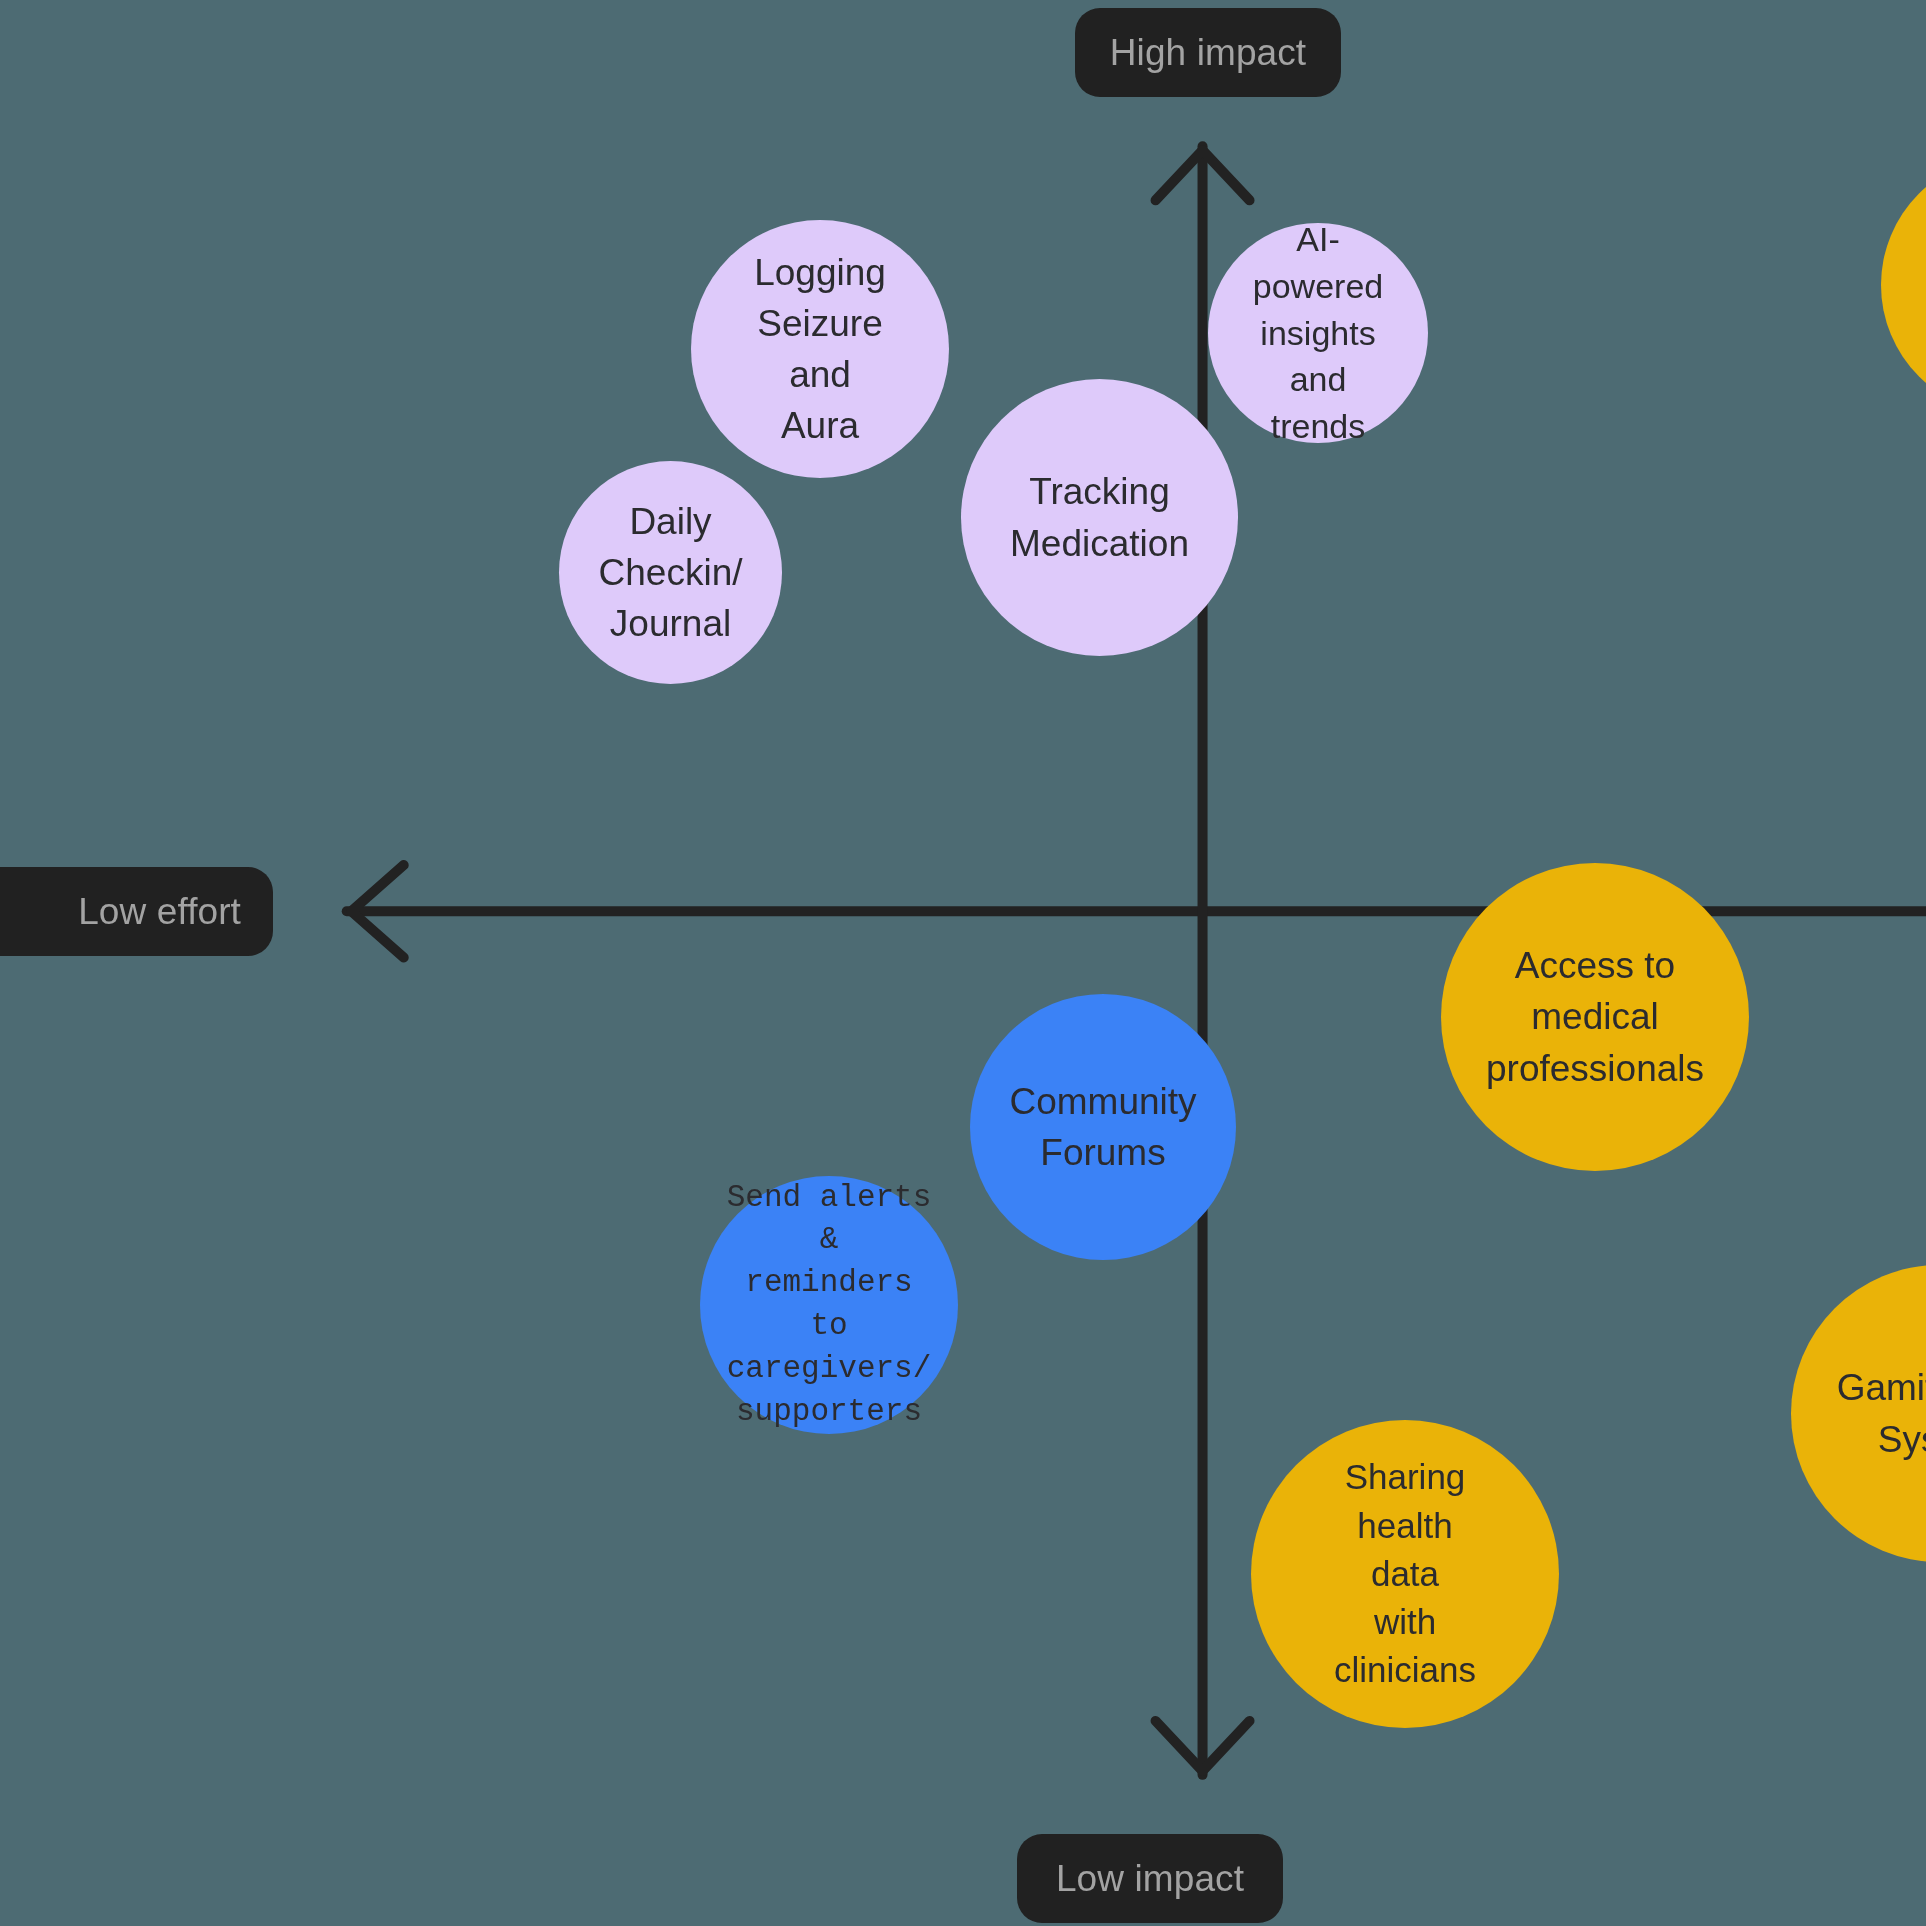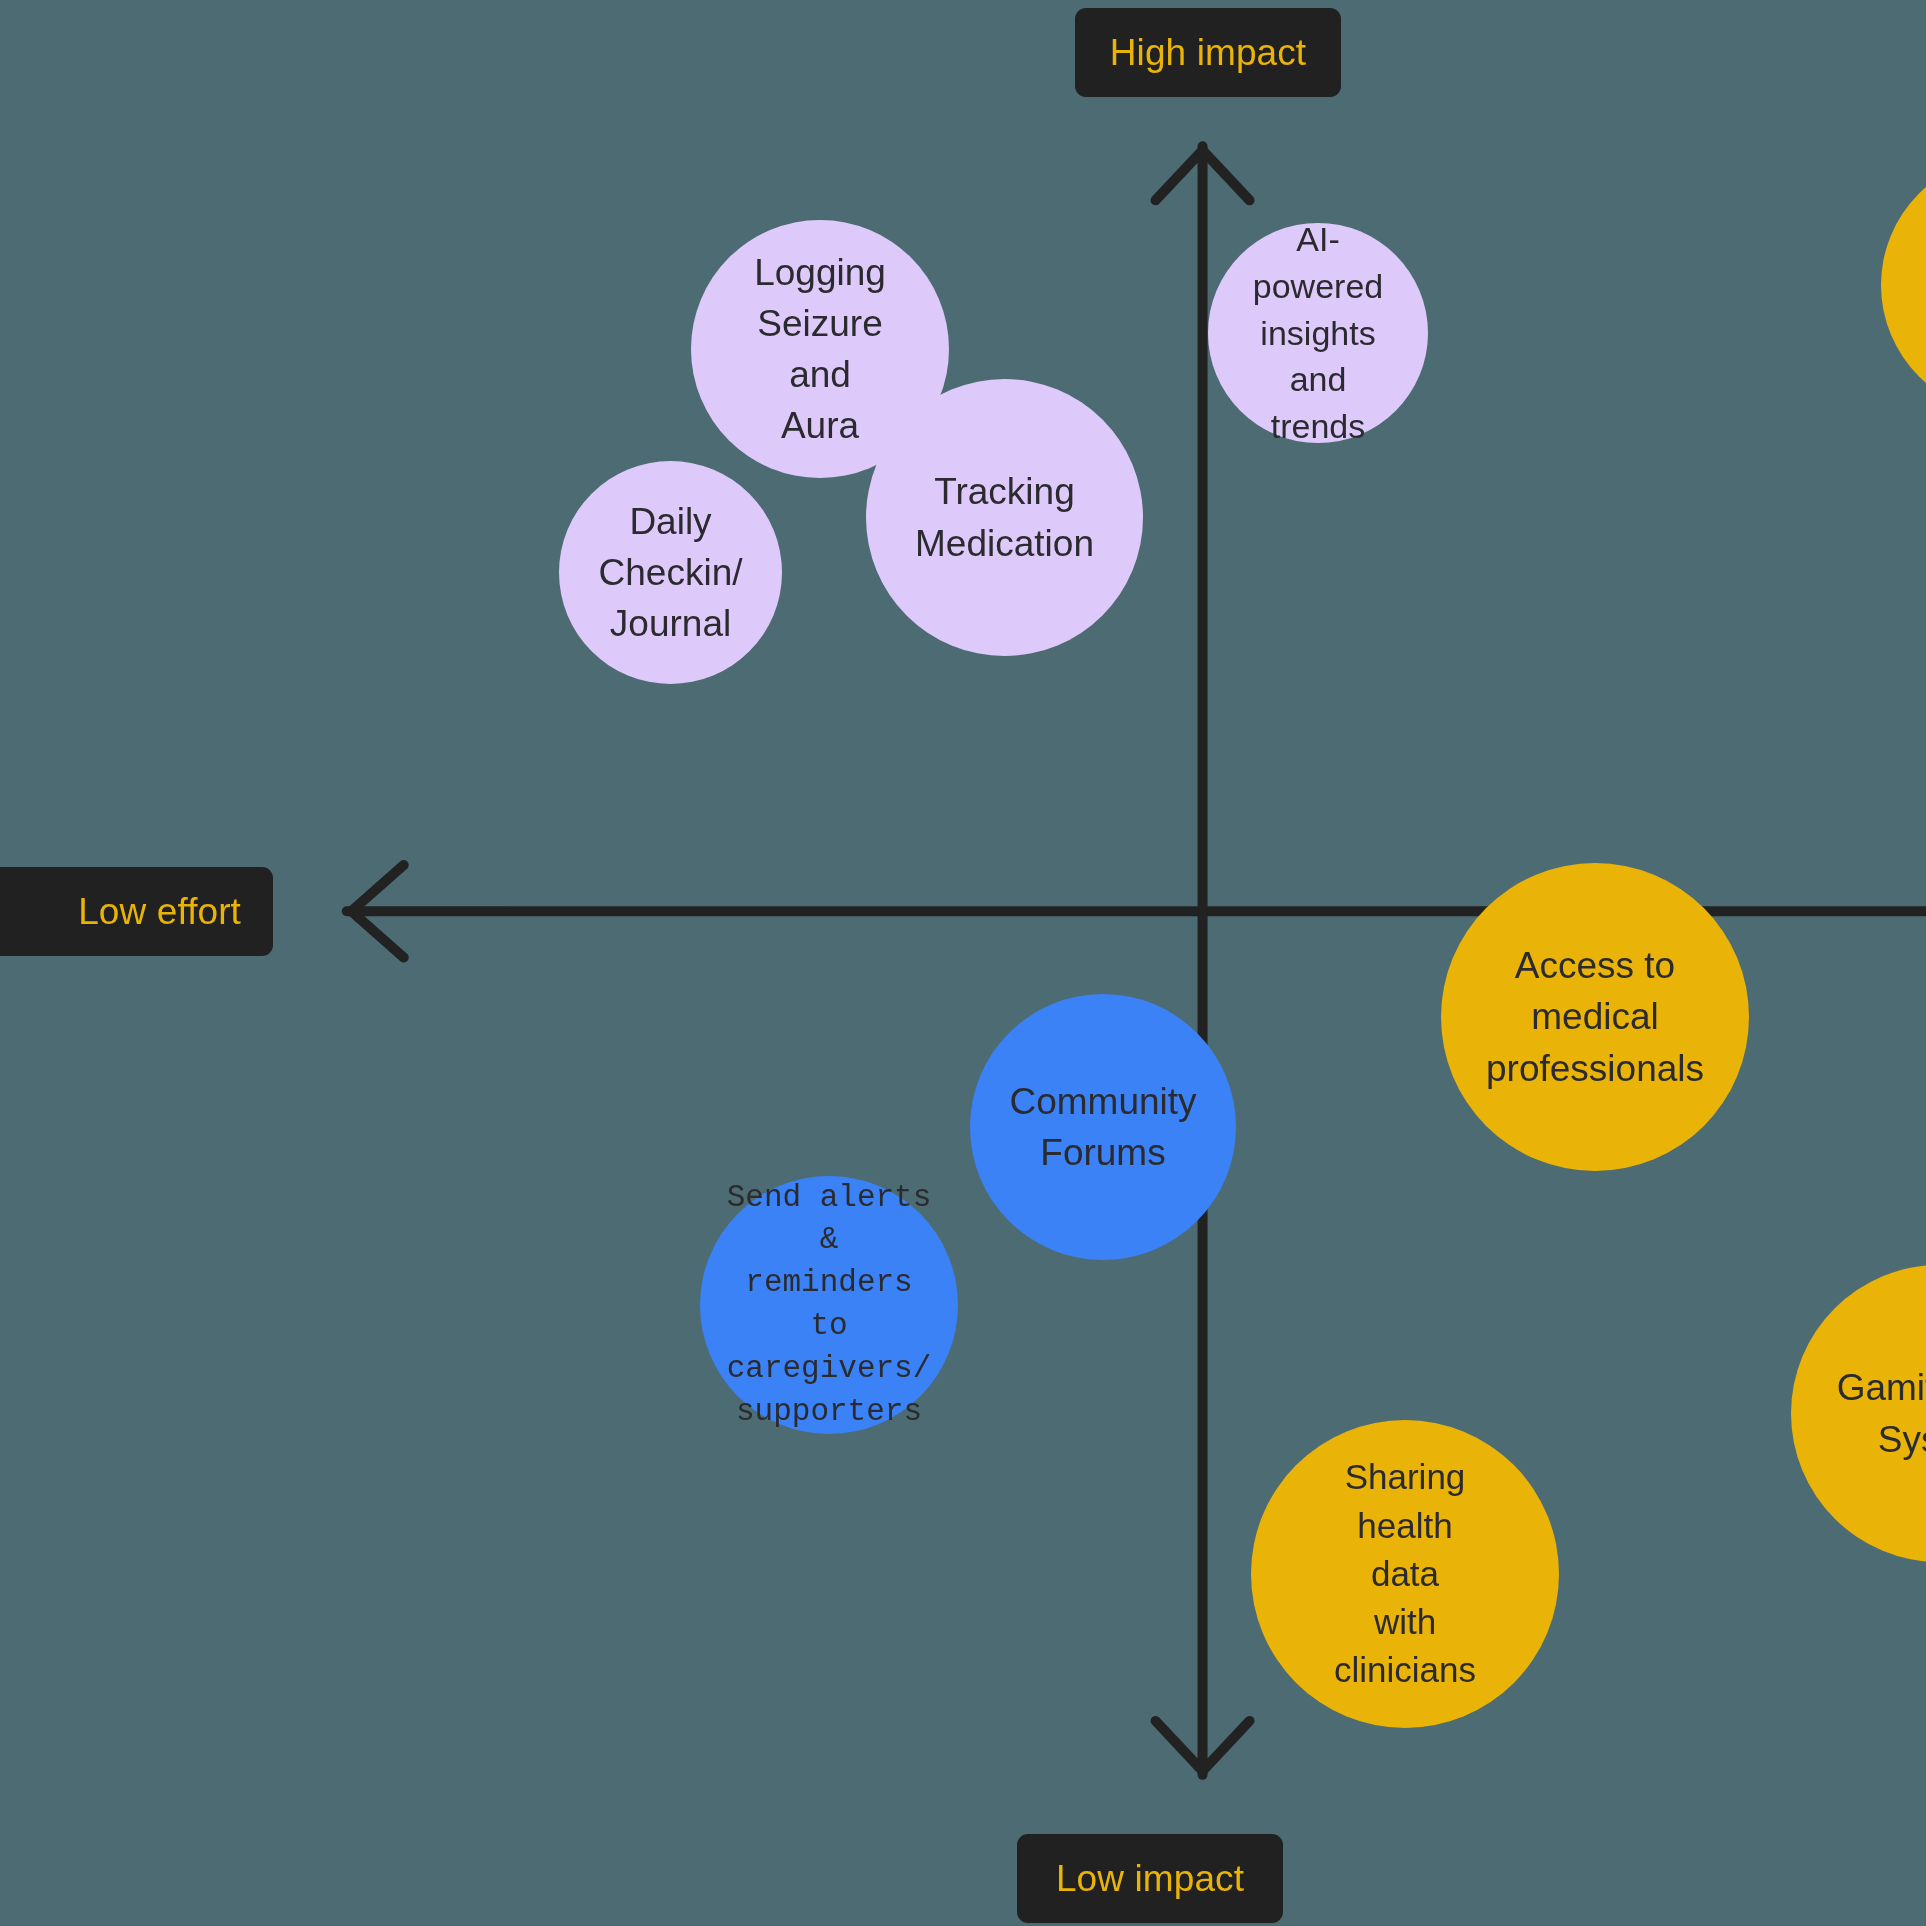--- a/index.html
+++ b/index.html
@@ -27,22 +27,22 @@
     width: 2335px;
     height: 1942px;
     overflow: visible;
     pointer-events: none;
   }
 
   
   .pill {
     position: absolute;
     background: #212121;
-    color: #eab308;
-    border-radius: 11px;
+    color: #a3a3a3;
+    border-radius: 25px;
     display: flex;
     align-items: center;
     justify-content: center;
     font-size: 37px;
     line-height: 1;
     letter-spacing: 0.1px;
     white-space: nowrap;
     box-sizing: border-box;
   }
 
@@ -114,21 +114,21 @@
       <div class="bubble purple" style="left: 691px; top: 220px; width: 258px; height: 258px;">
         <span class="btext" style="font-size: 37px;">Logging
 Seizure
 and Aura</span>
       </div>
       <div class="bubble purple" style="left: 559px; top: 461px; width: 223px; height: 223px;">
         <span class="btext" style="font-size: 37px;">Daily
 Checkin/
 Journal</span>
       </div>
-      <div class="bubble purple" style="left: 866px; top: 379px; width: 277px; height: 277px;">
+      <div class="bubble purple" style="left: 961px; top: 379px; width: 277px; height: 277px;">
         <span class="btext" style="font-size: 37px;">Tracking
 Medication</span>
       </div>
       <div class="bubble purple" style="left: 1208px; top: 223px; width: 220px; height: 220px;">
         <span class="btext" style="font-size: 34px;">AI-powered
 insights
 and trends</span>
       </div>
       <div class="bubble gray" style="left: 1881px; top: 156px; width: 258px; height: 258px;"></div>
       <div class="bubble blue" style="left: 970px; top: 994px; width: 266px; height: 266px;">

